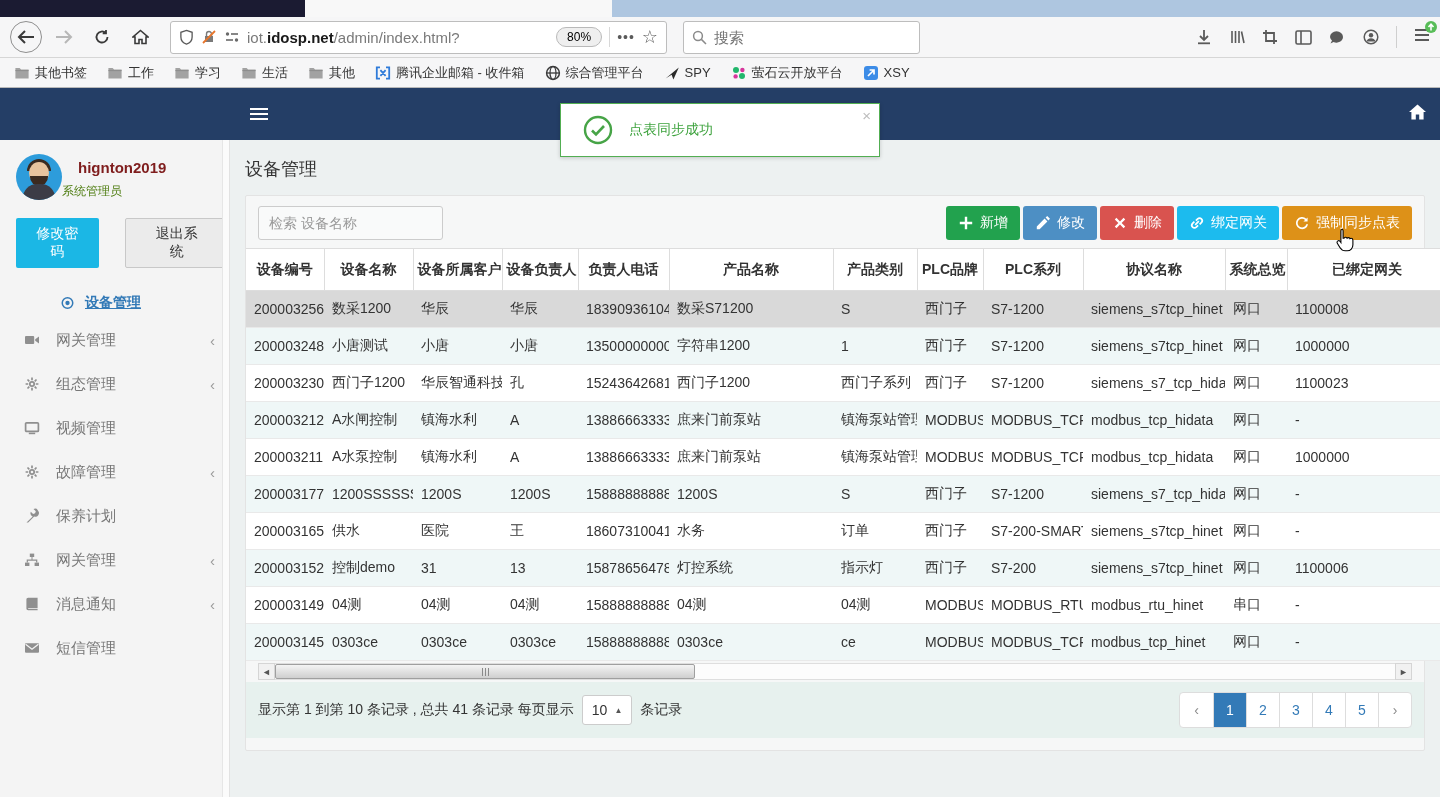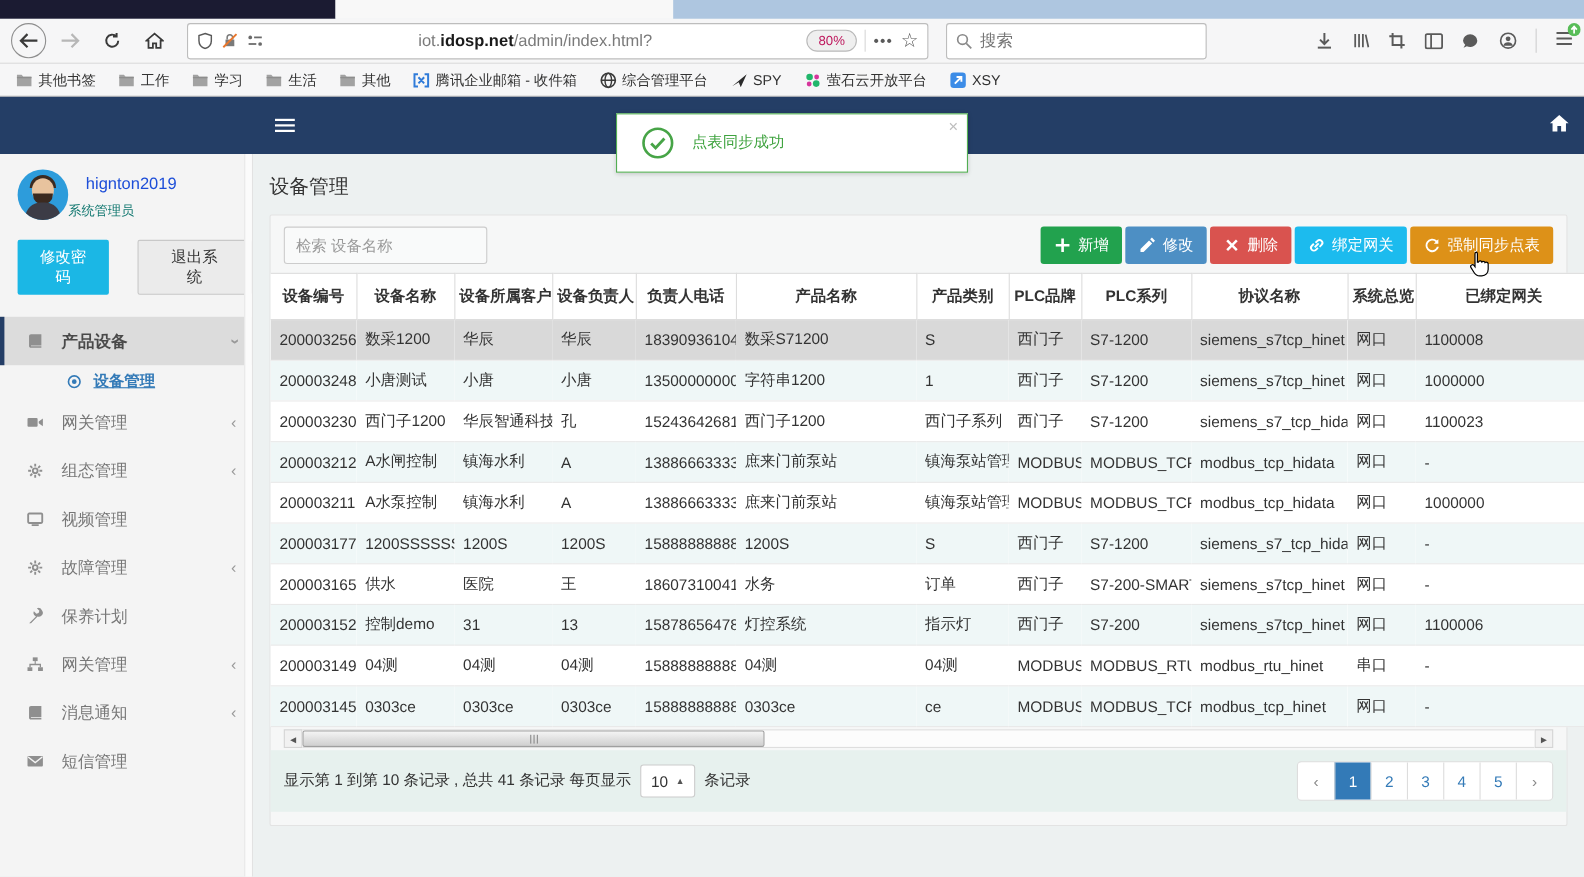--- a/index.html
+++ b/index.html
@@ -13,27 +13,27 @@
   .tab-white { width:307px; background:#F8F8F8; }
   .tab-blue  { flex:1; background:#AEC6E0; }
 
   .navbar { height:41px; background:#F6F6F7; border-bottom:1px solid #D6D6D6;
     display:flex; align-items:center; padding:0 10px; gap:6px; }
   .nav-btn { width:32px; height:32px; display:flex; align-items:center;
     justify-content:center; color:#4a4a4a; flex:none; }
   .nav-btn.circled { border:1px solid #8f8f8f; border-radius:50%; }
   .nav-btn.disabled { color:#b7b7b7; }
 
-  .urlbar { width:674px; height:33px; background:#fff; border:1px solid #bdbdbd;
-    border-radius:3px; display:flex; align-items:center; padding:0 8px; gap:7px; margin-left:8px;text-align:center; }
+  .urlbar { width:497px; height:33px; background:#fff; border:1px solid #bdbdbd;
+    border-radius:3px; display:flex; align-items:center; padding:0 8px; gap:7px; margin-left:8px; }
   .url-text { flex:1; font-size:15px; white-space:nowrap; overflow:hidden; }
   .url-sub, .url-path { color:#7a7a7a; }
   .url-domain { color:#1a1a1a; font-weight:bold; }
   .zoom-badge { border:1px solid #b9b9b9; background:#efefef; border-radius:10px;
-    font-size:12px; color:#be185d; padding:2px 10px; flex:none; }
+    font-size:12px; color:#000000; padding:2px 10px; flex:none; }
   .url-div { width:1px; height:20px; background:#d8d8d8; flex:none; }
   .dots { color:#5a5a5a; font-size:14px; letter-spacing:1px; flex:none; }
   .star { color:#5a5a5a; font-size:18px; flex:none; }
 
   .searchbox { width:237px; height:33px; background:#fff; border:1px solid #bdbdbd;
     border-radius:3px; display:flex; align-items:center; padding:0 8px; gap:7px; margin-left:10px; }
   .searchbox input { border:none; outline:none; font-size:15px; width:160px;
     font-family:inherit; background:transparent; }
 
   .nav-right { margin-left:auto; display:flex; align-items:center; gap:17px; color:#5a5a5a; }
@@ -62,22 +62,22 @@
   .avatar { width:46px; height:46px; border-radius:50%; background:#2D9CDB;
     float:left; overflow:hidden; position:relative; }
   .avatar .head { position:absolute; left:13px; top:8px; width:20px; height:22px;
     border-radius:50%; background:#e8c39e; }
   .avatar .hair { position:absolute; left:11px; top:5px; width:24px; height:12px;
     border-radius:12px 12px 0 0; background:#3b2a20; }
   .avatar .beard { position:absolute; left:14px; top:22px; width:18px; height:10px;
     border-radius:0 0 9px 9px; background:#3b2a20; }
   .avatar .body { position:absolute; left:7px; top:30px; width:32px; height:18px;
     border-radius:14px 14px 0 0; background:#3c3c46; }
-  .p-name { margin-left:62px; font-size:15px; font-weight:normal; color:#1d4ed8; padding-top:5px; }
-  .p-role { font-size:12px; color:#0f766e; padding-top:7px; }
+  .p-name { margin-left:62px; font-size:15px; font-weight:bold; color:#7f1d1d; padding-top:5px; }
+  .p-role { font-size:12px; color:#4d7c0f; padding-top:7px; }
   .p-btns { clear:both; padding-top:18px; display:flex; gap:26px; }
   .btn-pwd { background:#1BB7E5; color:#fff; border:none; font-size:14px;
     padding:4px 14px; border-radius:2px; font-family:inherit; }
   .btn-out { background:#EBEBEB; color:#333; border:1px solid #C8C8C8; font-size:14px;
     padding:6px 24px; border-radius:2px; font-family:inherit; }
 
   .side-menu { margin-top:16px; font-size:15px; }
   .menu-item { height:44px; display:flex; align-items:center; padding:0 14px 0 20px;
     color:#777; cursor:pointer; border-left:4px solid transparent; }
   .menu-item .ic { width:18px; margin-right:14px; color:#8F8F8F; display:inline-flex; }
@@ -392,29 +392,20 @@
           <div class="body"></div>
       </div>
       <div class="p-name">hignton2019</div>
       <div class="p-role">系统管理员</div>
       <div class="p-btns">
         <button class="btn-pwd">修改密码</button>
         <button class="btn-out">退出系统</button>
       </div>
     </div>
     <div class="side-menu">
-        <div class="menu-item active">
-          <span class="ic ">
-            <svg width="16" height="16" viewBox="0 0 16 16" fill="currentColor">
-              <path d="M4.2 1.8C3.1 1.8 2.4 2.5 2.4 3.6v9c0 1 .7 1.6 1.8 1.6h9.4v-1.5H4.4c-.4 0-.4-.7 0-.7h9.2V1.8z"></path>
-            </svg>
-          </span>
-          <span class="label">产品设备</span>
-          <span class="chev down">‹</span>
-        </div>
         <div class="menu-item sub active">
           <span class="ic ">
             <svg width="16" height="16" viewBox="0 0 16 16" fill="currentColor">
               <circle cx="8" cy="8" r="5.6" fill="none" stroke="currentColor" stroke-width="1.6"></circle>
               <circle cx="8" cy="8" r="2.3"></circle>
             </svg>
           </span>
           <span class="label">设备管理</span>
         </div>
         <div class="menu-item">

